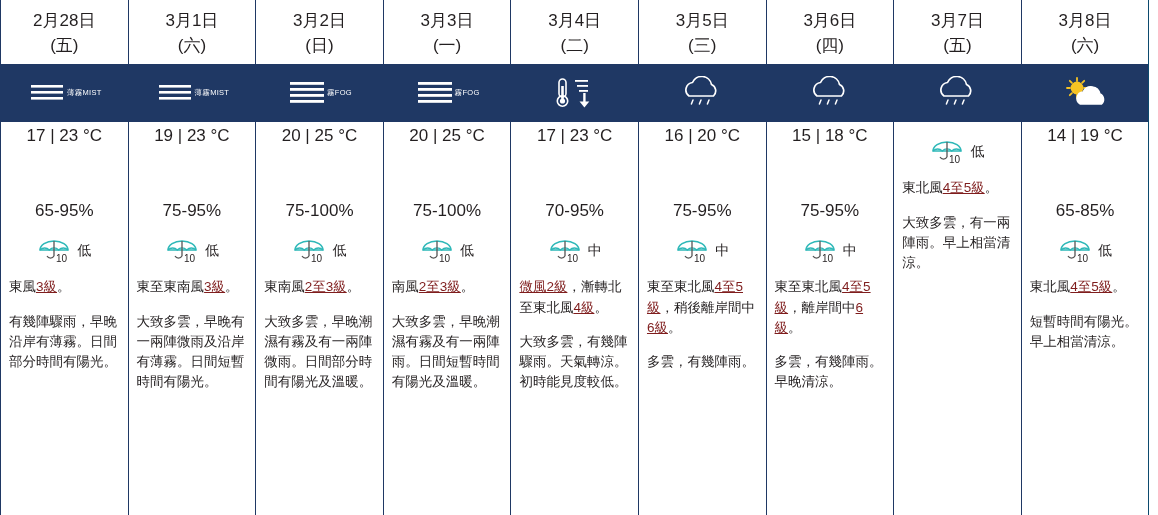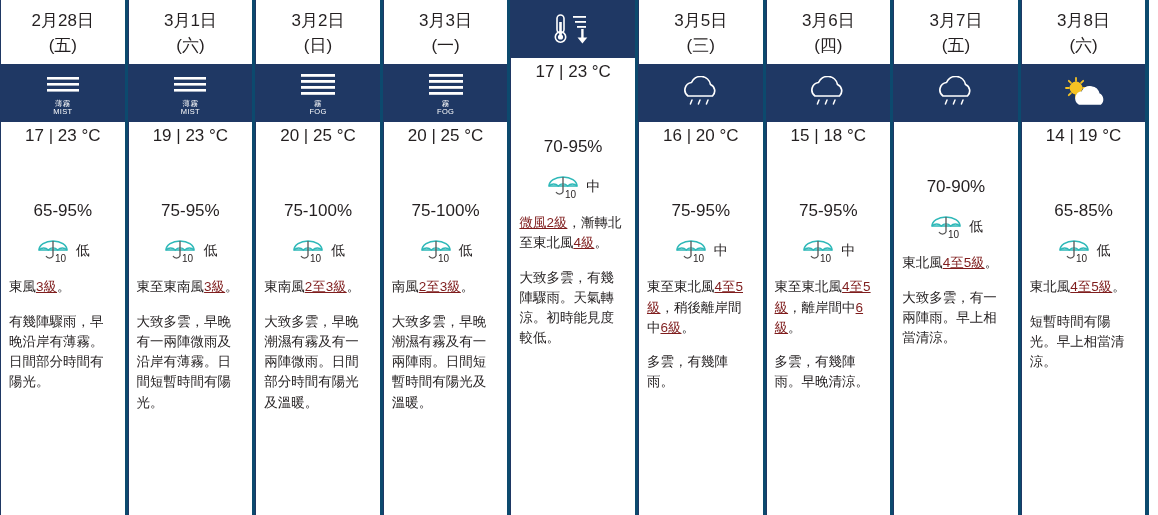--- a/index.html
+++ b/index.html
@@ -16,21 +16,21 @@
   #forecast {
     display: flex;
     width: 1158px;
     height: 515px;
     box-sizing: border-box;
   }
   .day-col {
     width: 128.6px;
     box-sizing: border-box;
     border-left: 1px solid #1f3864;
-    border-right: 4px solid #0c4a6e;
+    border-right: 1px solid #0c4a6e;
     display: flex;
     flex-direction: column;
     align-items: stretch;
     background: #ffffff;
   }
   .day-col + .day-col {
     margin-left: -1px;
   }
   .date-block {
     text-align: center;
@@ -43,21 +43,21 @@
     color: #231f20;
   }
   .date-week {
     font-size: 17px;
     color: #231f20;
   }
   .icon-block {
     background: #1f3864;
     height: 58px;
     display: flex;
-    flex-direction: column;
+    flex-direction: row;
     align-items: center;
     justify-content: center;
     color: #ffffff;
   }
   .icon-art {
     height: 30px;
     display: flex;
     align-items: center;
     justify-content: center;
   }
@@ -251,20 +251,24 @@
           </svg>
         </span>
         <span class="uv-label">低</span>
       </div>
       <div class="text-block">
         <p><span>南風</span><a class="lnk" href="#">2至3級</a><span>。</span></p>
         <p>大致多雲，早晚潮濕有霧及有一兩陣雨。日間短暫時間有陽光及溫暖。</p>
       </div>
     </div>
     <div class="day-col">
+      <div class="date-block">
+        <div class="date-main">3月4日</div>
+        <div class="date-week">(二)</div>
+      </div>
       <div class="icon-block">
         <div class="icon-art">
           <svg width="52" height="34" viewBox="0 0 52 34">
             <rect x="10" y="3" width="7" height="18" rx="3.5" fill="none" stroke="#ffffff" stroke-width="1.6"></rect>
             <circle cx="13.5" cy="25" r="5.2" fill="none" stroke="#ffffff" stroke-width="1.6"></circle>
             <circle cx="13.5" cy="25" r="2.6" fill="#ffffff"></circle>
             <rect x="12.2" y="10" width="2.6" height="13" fill="#ffffff"></rect>
             <rect x="26" y="4" width="13" height="1.8" fill="#ffffff"></rect>
             <rect x="28" y="9" width="11" height="1.8" fill="#ffffff"></rect>
             <rect x="30" y="14" width="9" height="1.8" fill="#ffffff"></rect>
@@ -368,21 +372,20 @@
       <div class="icon-block">
         <div class="icon-art">
           <svg width="52" height="34" viewBox="0 0 52 34">
             <path d="M13 20 a7.5 7.5 0 0 1 3.5 -13.5 a10 10 0 0 1 19 2 a7 7 0 0 1 2 11.5 Z" fill="none" stroke="#ffffff" stroke-width="1.7" stroke-linejoin="round"></path>
             <path d="M17 24 l-1.6 4" stroke="#ffffff" stroke-width="1.5" stroke-linecap="round"></path>
             <path d="M25 24 l-1.6 4" stroke="#ffffff" stroke-width="1.5" stroke-linecap="round"></path>
             <path d="M33 24 l-1.6 4" stroke="#ffffff" stroke-width="1.5" stroke-linecap="round"></path>
           </svg>
         </div>
       </div>
-      <div class="humid">70-90%</div>
       <div class="uv-row">
         <span>
           <svg width="34" height="30" viewBox="0 0 34 30">
             <path d="M3 14 a14 9 0 0 1 28 0 Z" fill="none" stroke="#2eb8b8" stroke-width="1.5"></path>
             <path d="M3 14 a7 8 0 0 1 9.3 0 a7 8 0 0 1 9.4 0 a7 8 0 0 1 9.3 0" fill="none" stroke="#2eb8b8" stroke-width="1.3"></path>
             <path d="M17 5 v15" stroke="#555555" stroke-width="1.3"></path>
             <path d="M17 20 a4 4 0 0 1 -7 0" fill="none" stroke="#555555" stroke-width="1.3"></path>
             <text x="19" y="26" font-family="Liberation Sans, sans-serif" font-size="10" fill="#231f20">10</text>
           </svg>
         </span>

